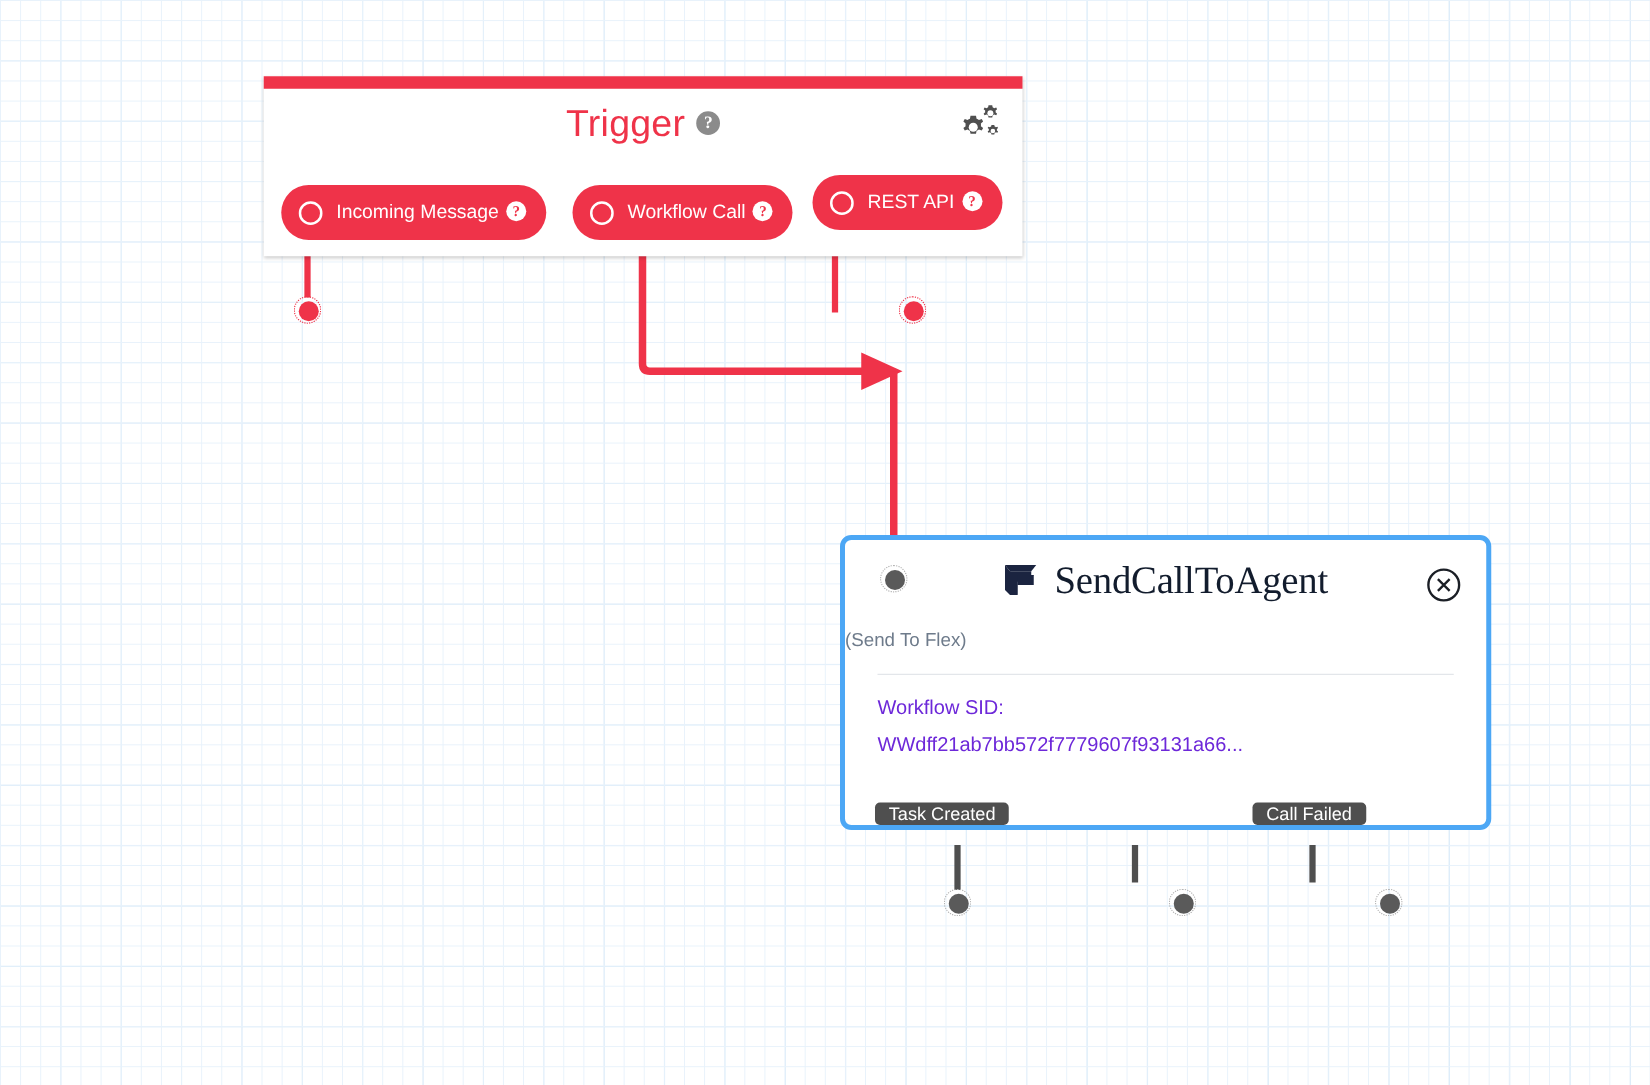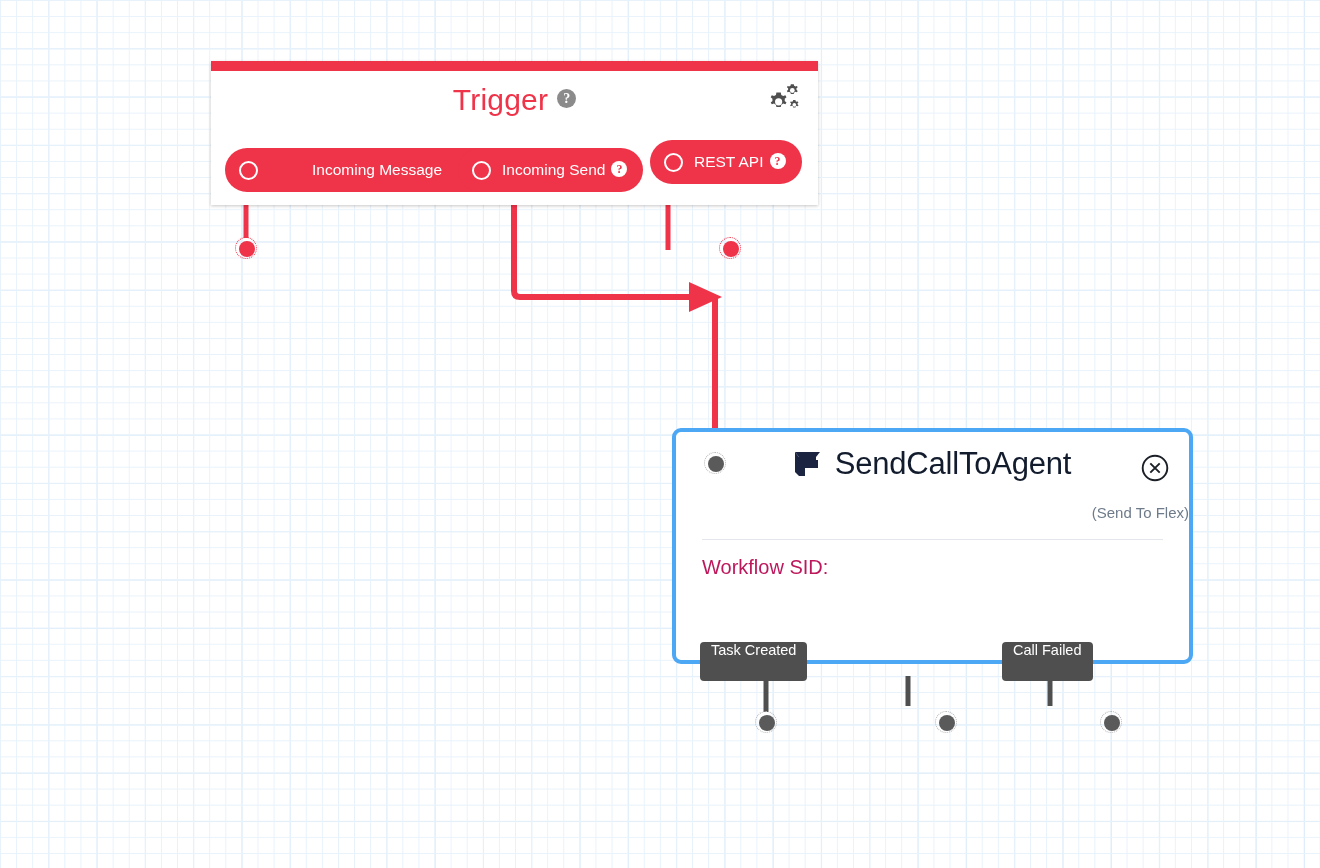--- a/index.html
+++ b/index.html
@@ -133,21 +133,21 @@
     height: 15px;
     border: 2px solid #ffffff;
     border-radius: 50%;
     margin-right: 11px;
     flex: 0 0 auto;
   }
   .pill .plabel {
     font-size: 15.5px;
     font-family: "Liberation Sans", sans-serif;
   }
-  #pill-0 { left: 225px; top: 148px; gap: 43px; }
+  #pill-0 { left: 225px; top: 148px; }
   #pill-1 { left: 458px; top: 148px; }
   #pill-2 { left: 650px; top: 140px; }
 
   
   .dot {
     position: absolute;
     width: 22px;
     height: 22px;
     border-radius: 50%;
     box-sizing: border-box;
@@ -194,65 +194,65 @@
   }
   #flex-logo {
     width: 30px;
     height: 30px;
     margin-right: 11px;
     flex: 0 0 auto;
   }
   #flex-title {
     font-size: 31px;
     color: #121c2d;
-    font-family: Liberation Sans, sans-serif;
+    font-family: Liberation Serif, serif;
     letter-spacing: -0.2px;
   }
   #flex-close {
     position: absolute;
     right: 20px;
     top: 22px;
     width: 28px;
     height: 28px;
     cursor: pointer;
   }
   #flex-subtitle {
-    text-align: right;
+    text-align: left;
     font-size: 15px;
     color: #6e7b8b;
     margin-top: 10px;
     font-family: "Liberation Sans", sans-serif;
   }
   #flex-divider {
     margin: 18px 26px 0 26px;
     height: 1px;
     background: #e3e6ea;
   }
   #flex-body {
     padding: 12px 26px 0 26px;
   }
   .flex-prop-label,
   .flex-prop-value {
-    font-size: 20px;
-    color: #be185d;
+    font-size: 16px;
+    color: #6d28d9;
     line-height: 30px;
     font-family: "Liberation Sans", sans-serif;
     white-space: nowrap;
   }
 
   
   .out-label {
     position: absolute;
-    height: 39px;
+    height: 18px;
     background: #4f4f4f;
     border-radius: 4px;
     color: #ffffff;
     font-size: 14.5px;
     display: flex;
-    align-items: flex-start;
+    align-items: flex-end;
     padding: 0 11px;
     box-sizing: border-box;
     white-space: nowrap;
     font-family: "Liberation Sans", sans-serif;
   }
   #out-label-0 { left: 700px; top: 642px; }
   #out-label-1 { left: 821px; top: 642px; }
   #out-label-2 { left: 1002px; top: 642px; }
 </style>
 </head>
@@ -295,21 +295,21 @@
   </div>
 
   <div class="pill" id="pill-0">
     <span class="ring"></span>
     <span class="plabel">Incoming Message</span>
     <span class="help-badge-sm">?</span>
   </div>
 
   <div class="pill" id="pill-1">
     <span class="ring"></span>
-    <span class="plabel">Incoming Send</span>
+    <span class="plabel">Workflow Call</span>
     <span class="help-badge-sm">?</span>
   </div>
 
   <div class="pill" id="pill-2">
     <span class="ring"></span>
     <span class="plabel">REST API</span>
     <span class="help-badge-sm">?</span>
   </div>
 
   <div class="dot red" style="left:235px; top:237px;">
@@ -351,20 +351,21 @@
         <path d="M9.3,9.3 L18.7,18.7 M18.7,9.3 L9.3,18.7" stroke="#1b1f26" stroke-width="1.9" fill="none"></path>
       </svg>
     </div>
 
     <div id="flex-subtitle">(Send To Flex)</div>
 
     <div id="flex-divider"></div>
 
     <div id="flex-body">
       <div class="flex-prop-label">Workflow SID:</div>
+      <div class="flex-prop-value">WWdff21ab7bb572f7779607f93131a66...</div>
     </div>
   </div>
 
   <div class="out-label" id="out-label-0">
     <span>Task Created</span>
   </div>
   <div class="out-label" id="out-label-2">
     <span>Call Failed</span>
   </div>
 

